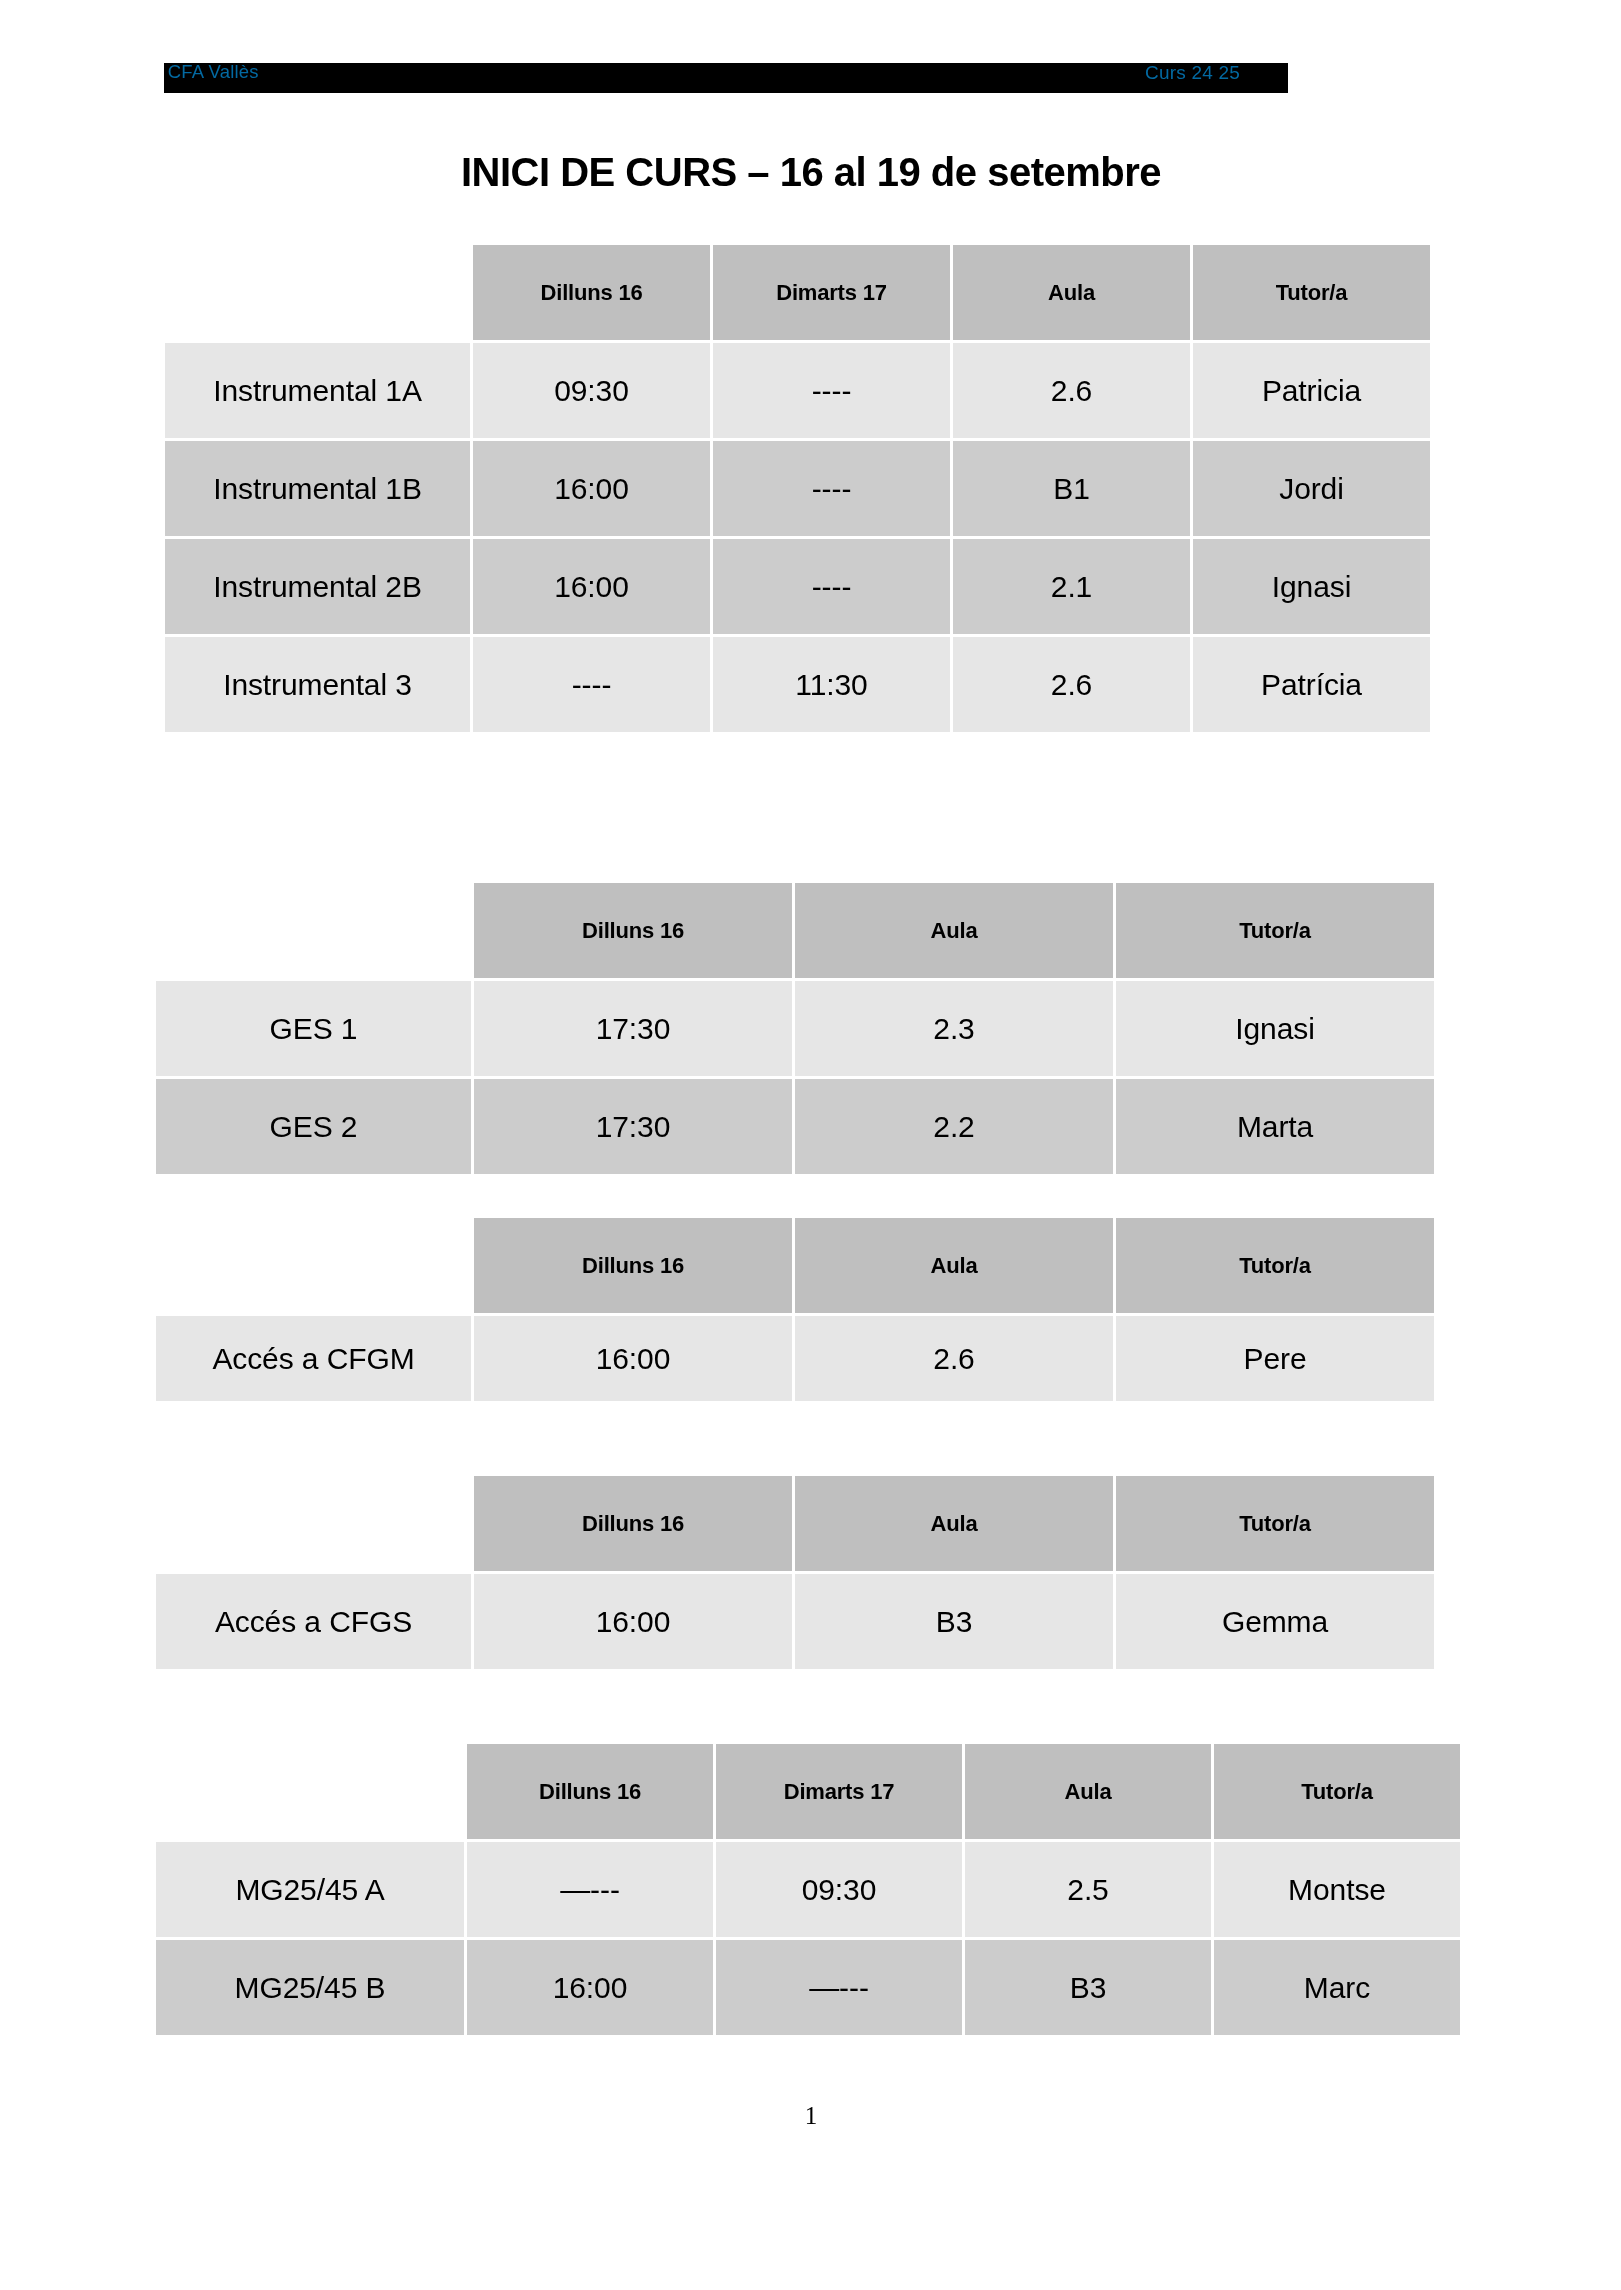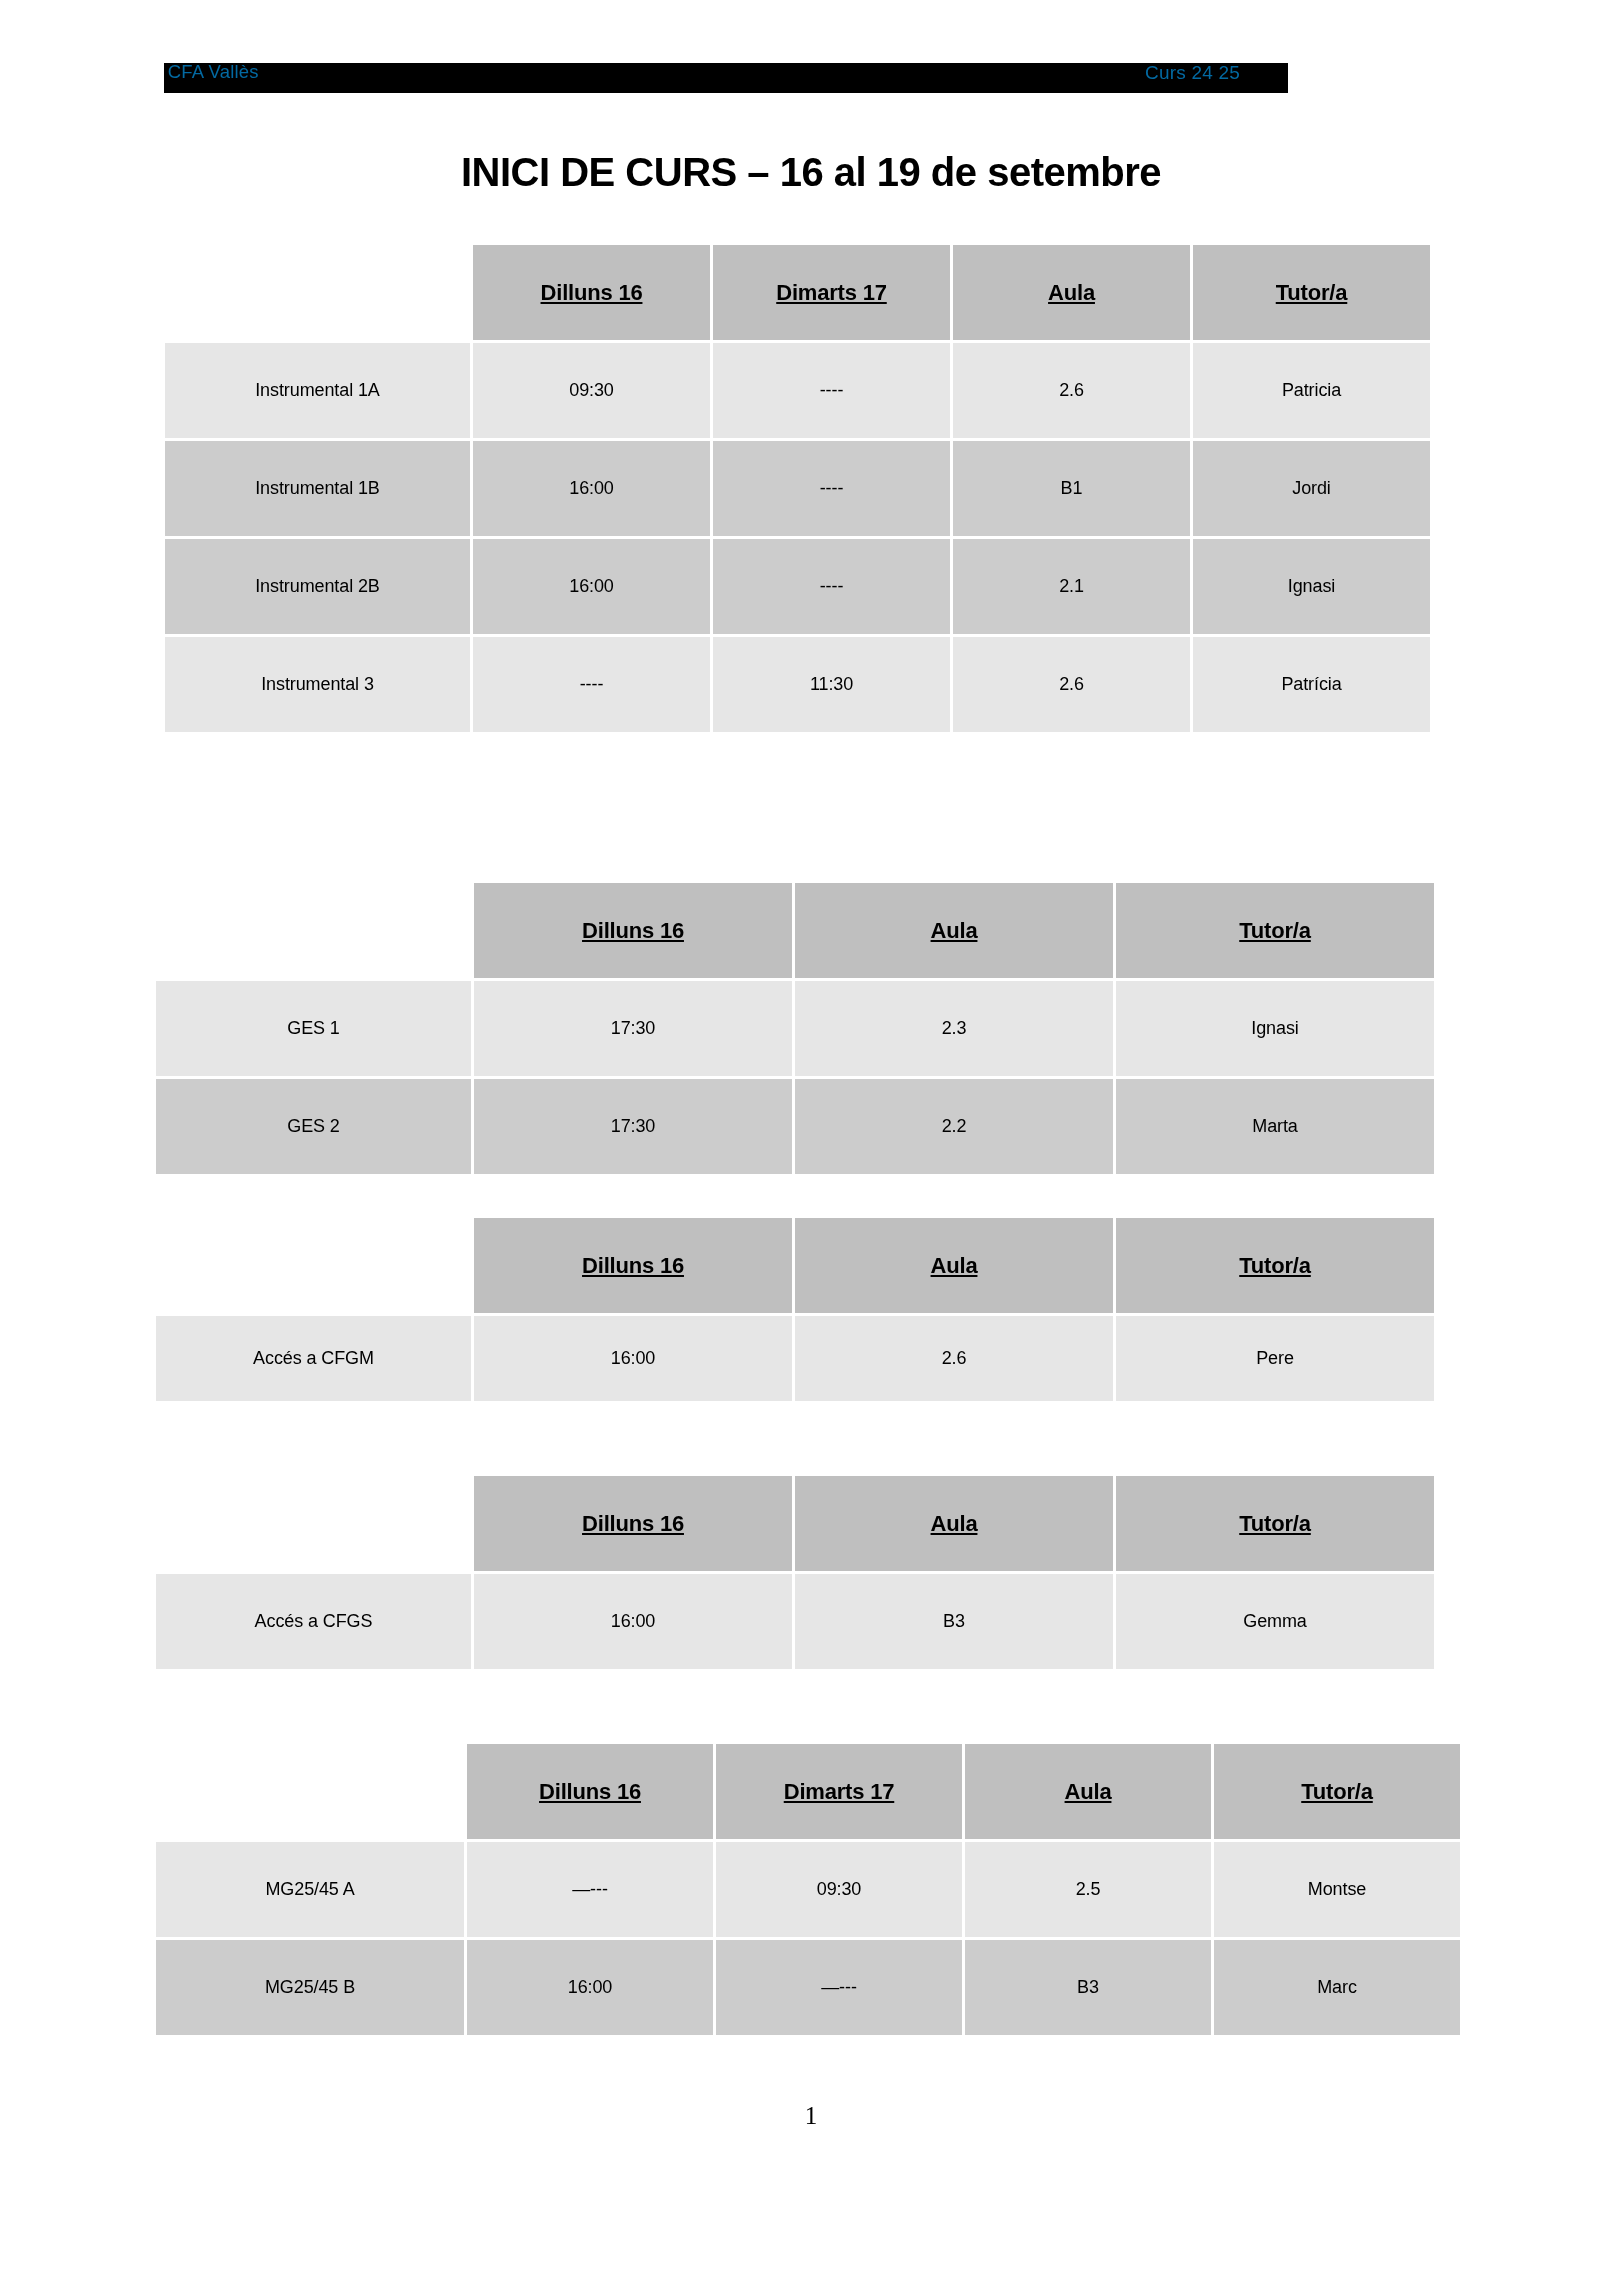--- a/index.html
+++ b/index.html
@@ -77,25 +77,24 @@
     font-weight: normal;
   }
   .sched th.spacer {
     background: transparent;
   }
   .sched th.colhead {
     background: #bfbfbf;
     font-weight: bold;
     font-size: 22px;
     letter-spacing: -0.2px;
-    text-decoration: underline;
   }
   .sched td.rowlabel,
   .sched td.cell {
-    font-size: 18px;
+    font-size: 30px;
     letter-spacing: -0.1px;
     margin-top: 20px;
   }
   .sched tr.light td { background: #e6e6e6; }
   .sched tr.dark  td { background: #cccccc; }
 
   
   #t-instrumental { left: 162px; top: 242px; }
   #t-instrumental th.spacer { width: 305px; }
   #t-instrumental th.colhead { width: 237px; }

